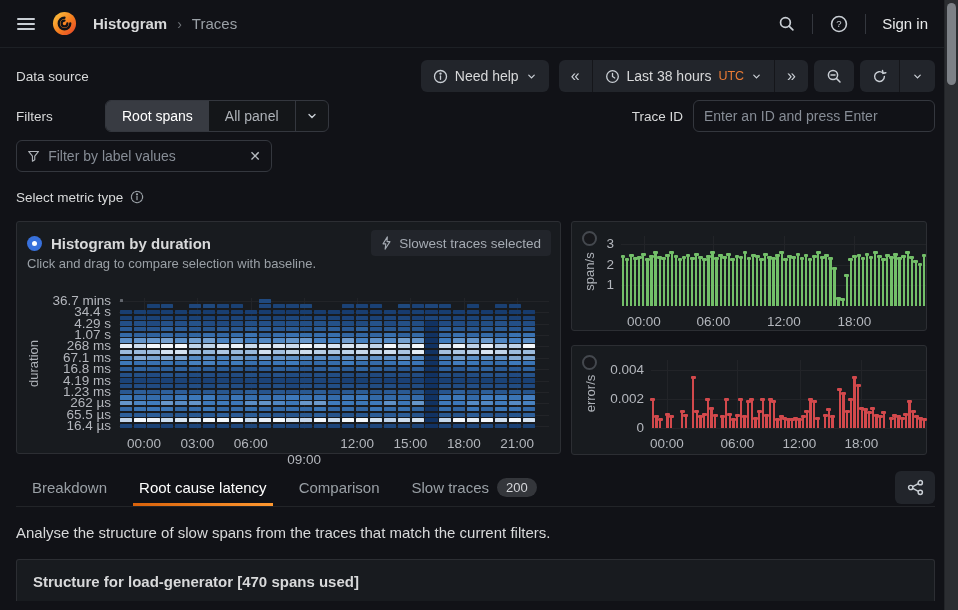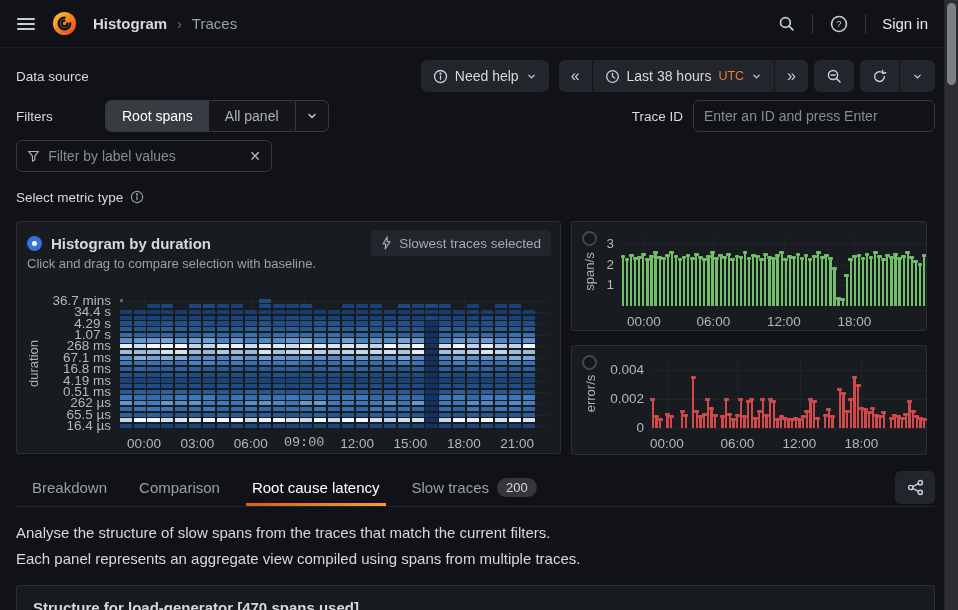--- a/index.html
+++ b/index.html
@@ -935,28 +935,28 @@
               <div class="hm-cell" style="left: 403.7px; top: 125.904px; width: 12.2px; height: 4.19565px; background: rgb(27, 67, 119);"></div>
             </div>
         <div class="ticklab y" style="left: 0px; top: 20.8478px; width: 94px;">36.7 mins</div>
             <div class="ticklab y" style="left: 0px; top: 32.2391px; width: 94px;">34.4 s</div>
             <div class="ticklab y" style="left: 0px; top: 43.6304px; width: 94px;">4.29 s</div>
             <div class="ticklab y" style="left: 0px; top: 55.0217px; width: 94px;">1.07 s</div>
             <div class="ticklab y" style="left: 0px; top: 66.413px; width: 94px;">268 ms</div>
             <div class="ticklab y" style="left: 0px; top: 77.8043px; width: 94px;">67.1 ms</div>
             <div class="ticklab y" style="left: 0px; top: 89.1957px; width: 94px;">16.8 ms</div>
             <div class="ticklab y" style="left: 0px; top: 100.587px; width: 94px;">4.19 ms</div>
-            <div class="ticklab y" style="left: 0px; top: 111.978px; width: 94px;">0.51 ms</div>
+            <div class="ticklab y" style="left: 0px; top: 111.978px; width: 94px;">1.23 ms</div>
             <div class="ticklab y" style="left: 0px; top: 123.37px; width: 94px;">262 µs</div>
             <div class="ticklab y" style="left: 0px; top: 134.761px; width: 94px;">65.5 µs</div>
             <div class="ticklab y" style="left: 0px; top: 146.152px; width: 94px;">16.4 µs</div>
             <div class="ticklab x" style="left: 99.02px; top: 164px;">00:00</div>
             <div class="ticklab x" style="left: 152.396px; top: 164px;">03:00</div>
             <div class="ticklab x" style="left: 205.772px; top: 164px;">06:00</div>
-            <div class="ticklab x" style="left: 259.148px; top: 163px; font-family: Liberation Mono, monospace;">09:00</div>
+            <div class="ticklab x" style="left: 259.148px; top: 180px;">09:00</div>
             <div class="ticklab x" style="left: 312.107px; top: 164px;">12:00</div>
             <div class="ticklab x" style="left: 365.483px; top: 164px;">15:00</div>
             <div class="ticklab x" style="left: 418.859px; top: 164px;">18:00</div>
             <div class="ticklab x" style="left: 472.235px; top: 164px;">21:00</div>
           </div>
       </section>
 
       <div class="side-col">
         <section class="panel mini">
           <span class="radio off"></span>
@@ -1282,44 +1282,43 @@
             <div class="ticklab x" style="left: 199.5px; top: 90px;">12:00</div>
             <div class="ticklab x" style="left: 261.375px; top: 90px;">18:00</div>
           </section>
       </div>
     </div>
 
     <div class="tabsbar">
       <span class="tab">
           <span>Breakdown</span>
         </span>
+      <span class="tab active">
+          <span>Root cause latency</span>
+        </span>
       <span class="tab">
           <span>Comparison</span>
-        </span>
-      <span class="tab active">
-          <span>Root cause latency</span>
         </span>
       <span class="tab">
         <span>Slow traces</span>
         <span class="badge">200</span>
       </span>
       <button class="share-btn">
         <svg width="17" height="17" viewBox="0 0 16 16" fill="none" stroke="#c9ced4" stroke-width="1.4">
             <circle cx="3.5" cy="8" r="2"></circle>
             <circle cx="12.5" cy="3.5" r="2"></circle>
             <circle cx="12.5" cy="12.5" r="2"></circle>
             <line x1="5.4" y1="7.1" x2="10.7" y2="4.4"></line>
             <line x1="5.4" y1="8.9" x2="10.7" y2="11.6"></line>
           </svg>
       </button>
     </div>
 
     <p class="desc">
       <span>Analyse the structure of slow spans from the traces that match the current filters.</span><br>
-      <span>Each panel represents an aggregate view compiled using spans from multiple traces.</span>
     </p>
 
     <section class="panel structure-panel">
       <h3>Structure for load-generator [470 spans used]</h3>
     </section>
 
   </div>
 </div>
 
 </body></html>

